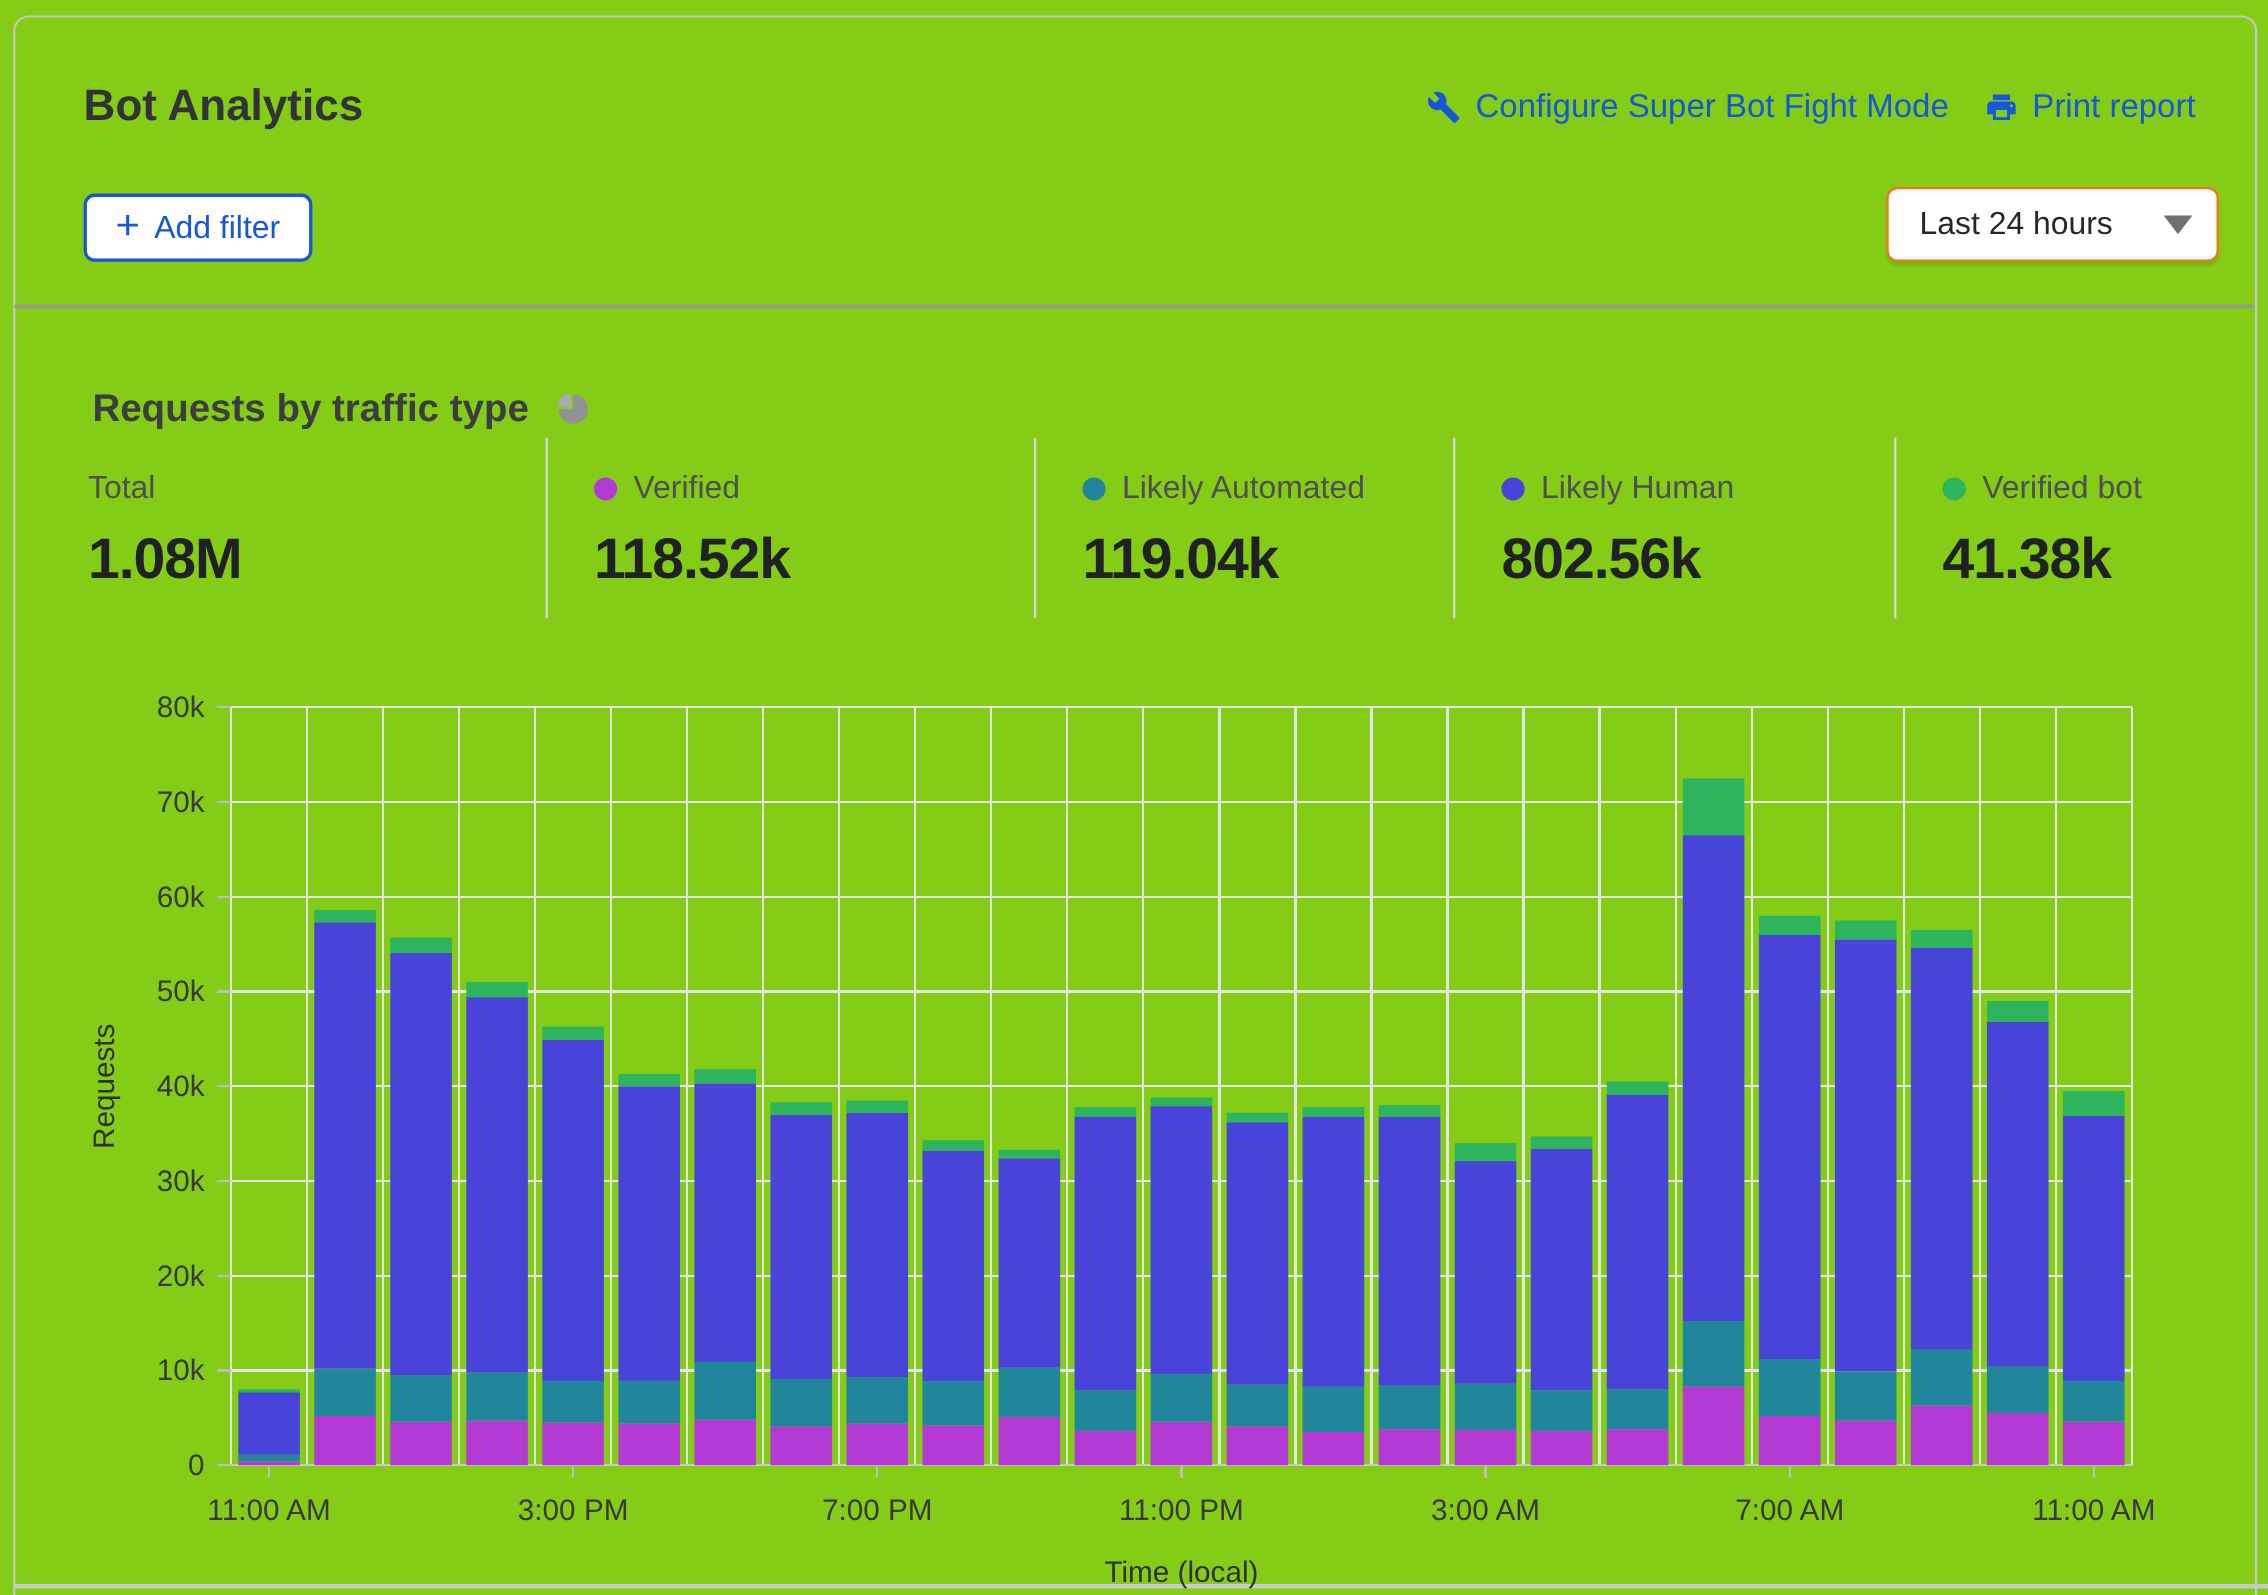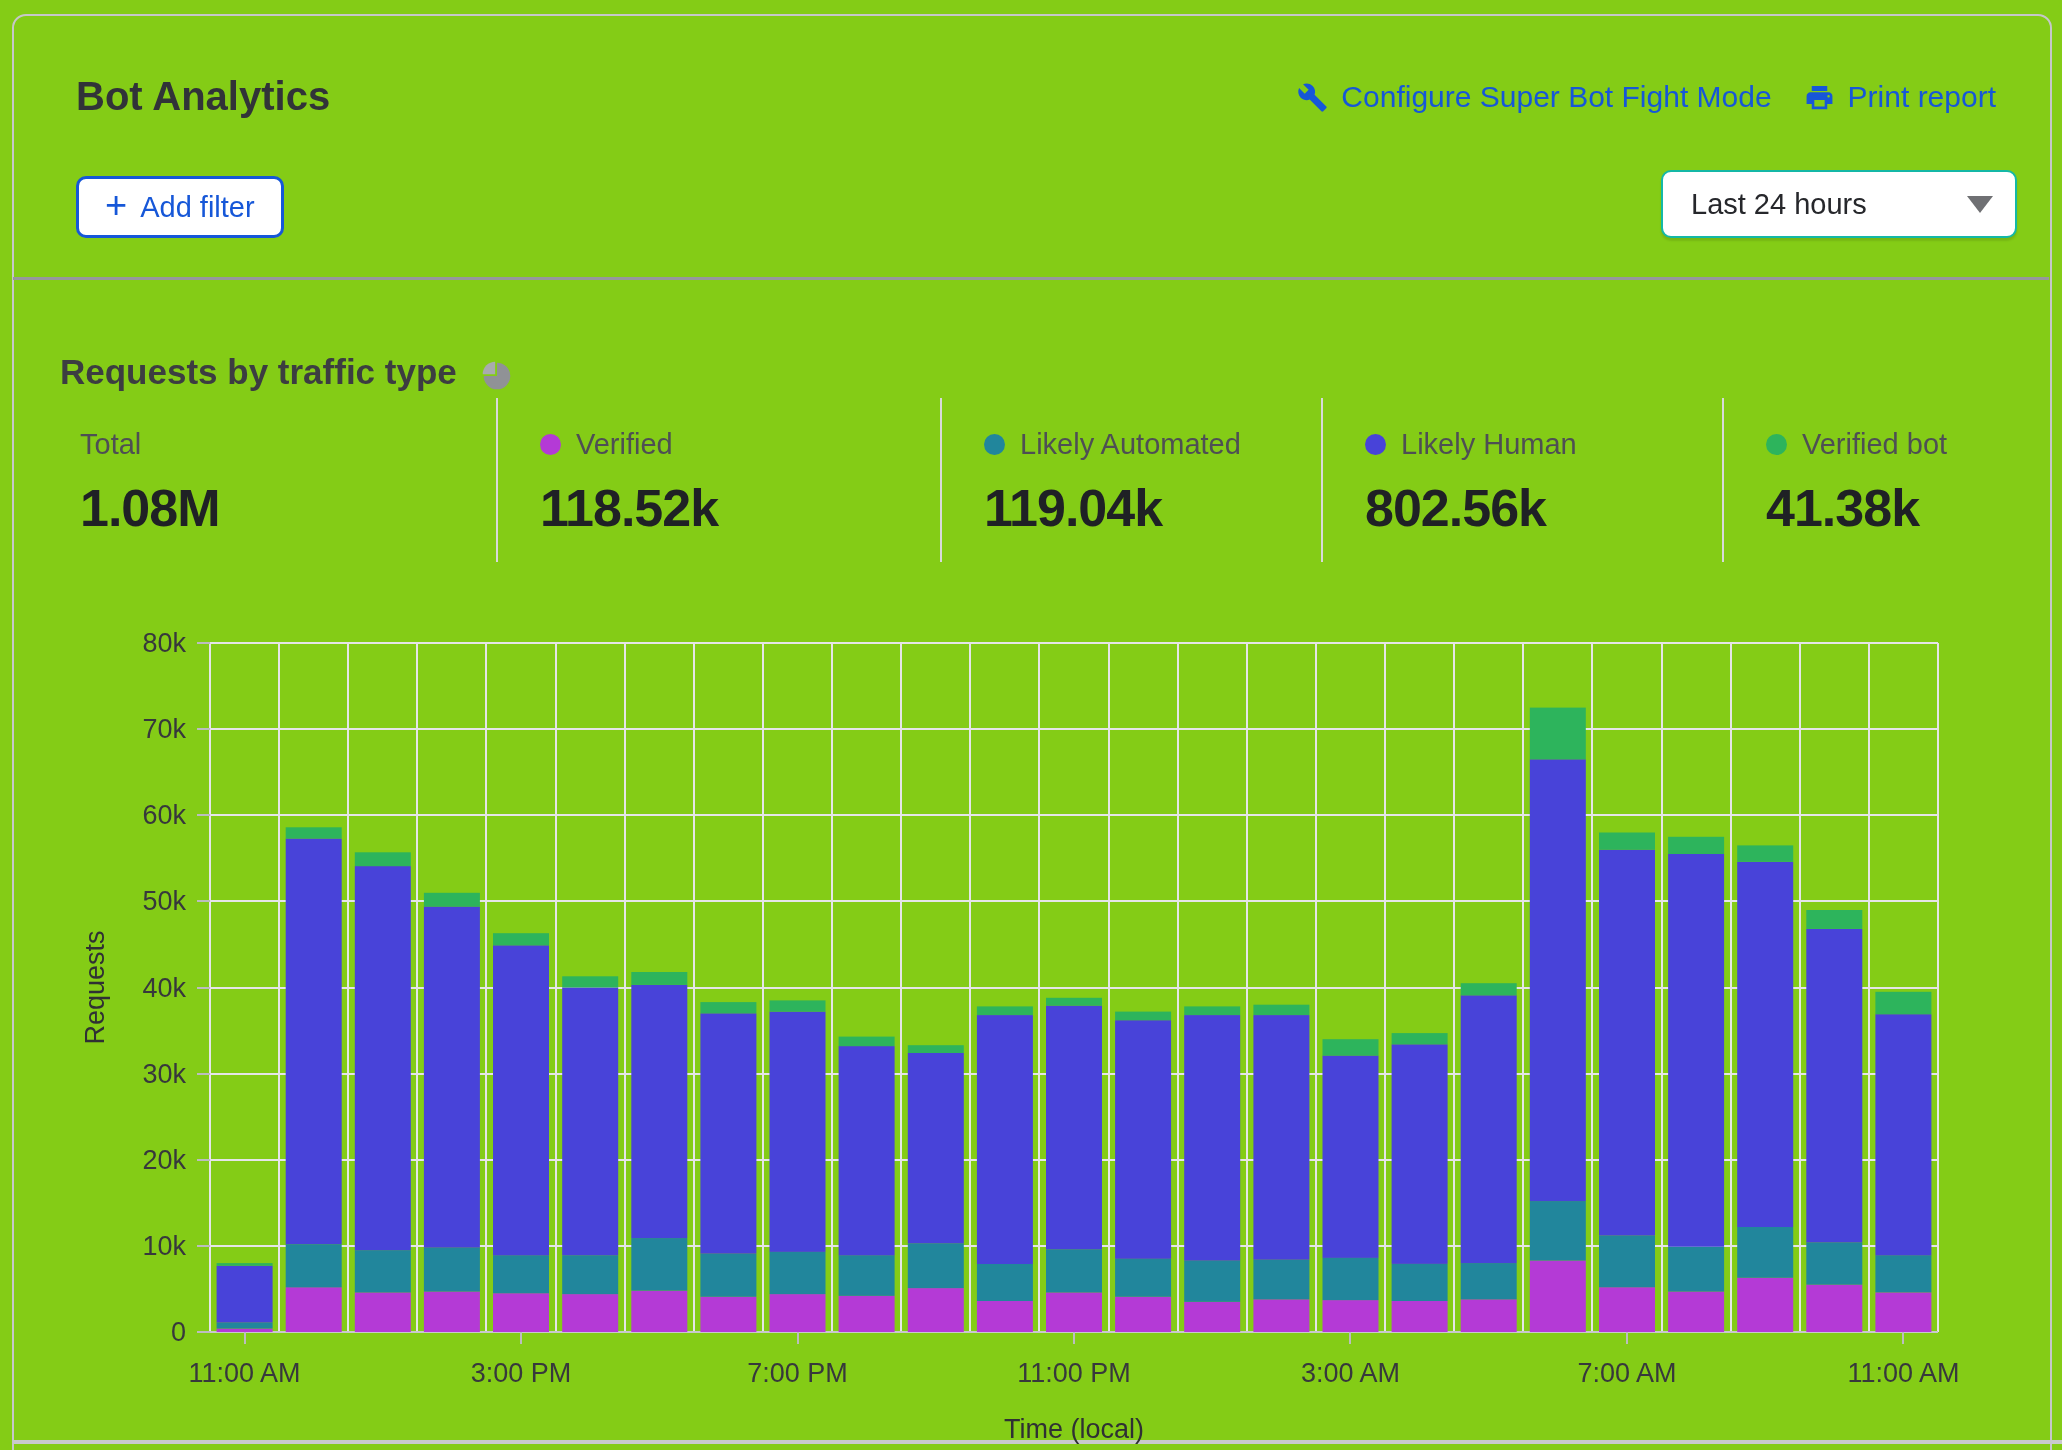--- a/index.html
+++ b/index.html
@@ -17,28 +17,28 @@
 
   .header-links{position:absolute;top:80px;right:66px;display:flex;gap:32px;align-items:center;}
   .hlink{display:flex;align-items:center;gap:13px;color:#1657d8;font-size:30px;cursor:pointer;text-decoration:none;}
   .hlink svg{display:block;}
 
   .add-filter{position:absolute;left:76px;top:176px;height:62px;padding:0 26px;display:flex;
     align-items:center;gap:13px;background:#fff;border:3px solid #1657d8;border-radius:10px;
     color:#1657d8;font-size:29px;cursor:pointer;font-family:inherit;}
   .plus{font-size:38px;font-weight:400;line-height:1;margin-top:-4px;}
 
-  .select{position:absolute;top:170px;right:45px;width:356px;height:68px;box-sizing:border-box;
-    border:2px solid #14b8a6;border-radius:10px;background:#fff;display:flex;align-items:center;
+  .select{position:absolute;top:170px;right:45px;width:302px;height:68px;box-sizing:border-box;
+    border:2px solid #f97316;border-radius:10px;background:#fff;display:flex;align-items:center;
     justify-content:space-between;padding:0 22px 0 28px;font-size:29px;color:#26272b;cursor:pointer;
     box-shadow:0 3px 2px rgba(0,0,0,.10);}
   .caret{width:0;height:0;border-left:13px solid transparent;border-right:13px solid transparent;
     border-top:17px solid #6f7073;}
 
-  .section-heading-row{position:absolute;left:60px;top:352px;display:flex;align-items:flex-end;gap:24px;}
+  .section-heading-row{position:absolute;left:84px;top:352px;display:flex;align-items:center;gap:24px;}
   .section-heading-row h2{margin:0;font-size:35px;font-weight:700;color:#3c3d41;}
   .pie-icon svg{display:block;}
 
   .stats-row{position:absolute;left:80px;top:398px;display:flex;gap:47px;}
   .stat{box-sizing:border-box;padding-top:30px;min-height:164px;}
   .stat-w1{width:369px;}
   .stat-w2{width:397px;}
   .stat-w3{width:334px;}
   .stat-w4{width:354px;}
   .stat-w5{width:380px;}

